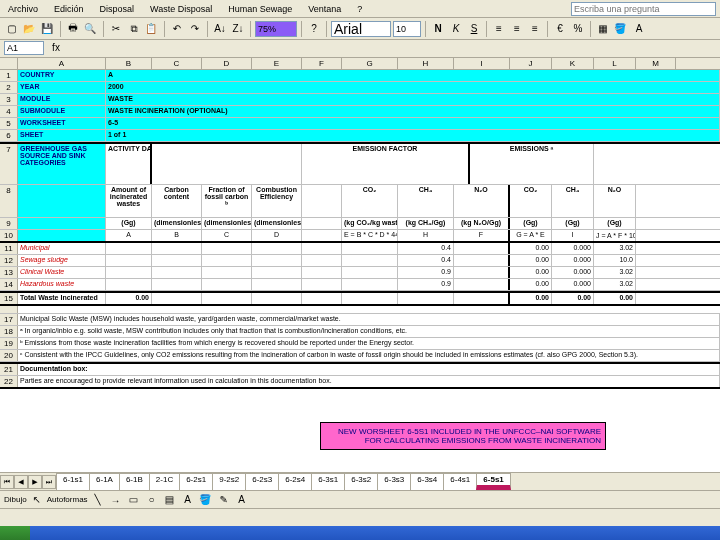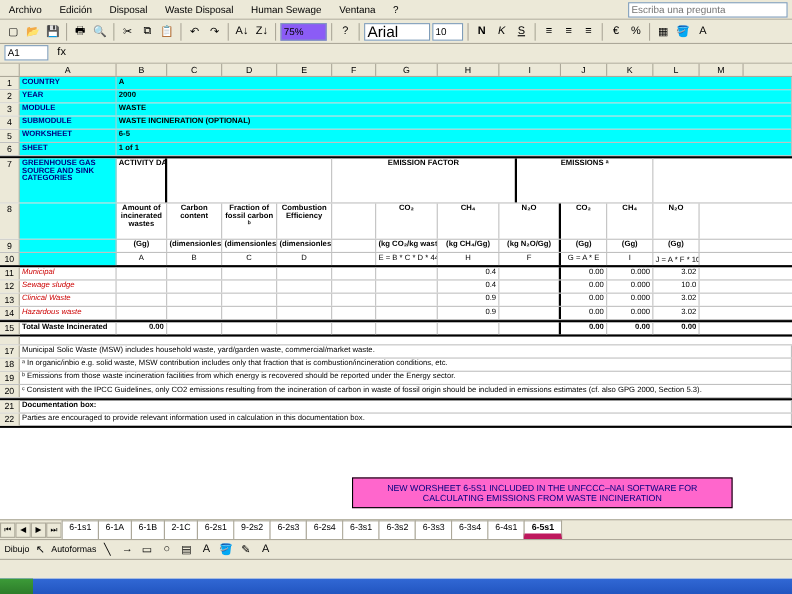--- a/index.html
+++ b/index.html
@@ -26,21 +26,21 @@
 .cyan{background:#00ffff}
 .navy-text{color:#000080;font-weight:bold}
 .bold{font-weight:bold}
 .red-text{color:#cc0000}
 .right{text-align:right}
 .center{text-align:center}
 .italic{font-style:italic}
 .thick-bottom{border-bottom:2px solid #000}
 .thick-top{border-top:2px solid #000}
 .thick-right{border-right:2px solid #000}
-.pink-banner{position:absolute;left:320px;top:376px;width:346px;background:#ff66cc;border:1px solid #000;padding:4px;text-align:center;font-size:8px;color:#000080;z-index:10}
+.pink-banner{position:absolute;left:320px;top:364px;width:286px;background:#ff66cc;border:1px solid #000;padding:4px;text-align:right;font-size:8px;color:#000080;z-index:10}
 .sheet-tabs{position:absolute;bottom:50px;left:0;right:0;display:flex;align-items:center;background:#ece9d8;height:18px;border-top:1px solid #aca899;font-size:8px}
 .tab-nav{display:flex;gap:0}
 .tab-nav-btn{width:14px;height:14px;border:1px solid #aca899;background:#ece9d8;display:flex;align-items:center;justify-content:center;cursor:pointer;font-size:7px}
 .tab{padding:1px 6px;border:1px solid #aca899;border-bottom:none;background:#fff;cursor:pointer;margin-right:-1px}
 .tab.active{background:#fff;font-weight:bold;border-bottom:5px solid #be185d}
 .draw-bar{position:absolute;bottom:32px;left:0;right:0;display:flex;align-items:center;background:#ece9d8;height:18px;border-top:1px solid #aca899;gap:2px;padding:0 4px;font-size:8px}
 .status-bar{position:absolute;bottom:14px;left:0;right:0;background:#ece9d8;height:18px;border-top:1px solid #aca899}
 .taskbar{position:absolute;bottom:0;left:0;right:0;height:14px;background:linear-gradient(#3168d5,#2255c0)}
 .start{width:30px;height:14px;background:linear-gradient(#3c9b38,#2d7c2a)}
 .c-A{width:88px}.c-B{width:46px}.c-C{width:50px}.c-D{width:50px}.c-E{width:50px}.c-F{width:40px}.c-G{width:56px}.c-H{width:56px}.c-I{width:56px}.c-J{width:42px}.c-K{width:42px}.c-L{width:42px}.c-M{width:40px}

